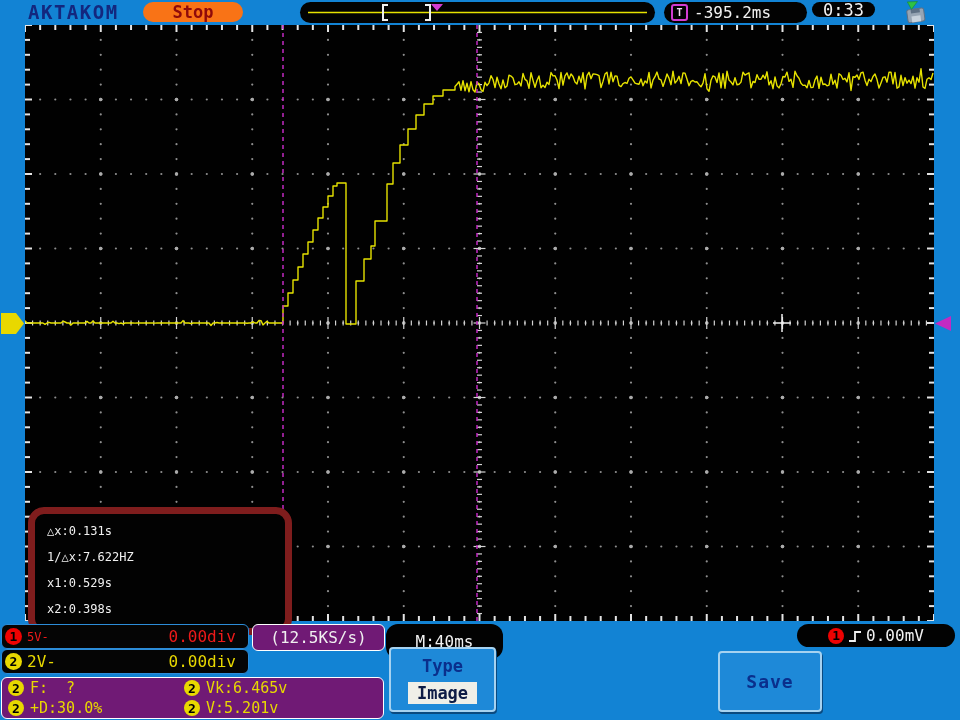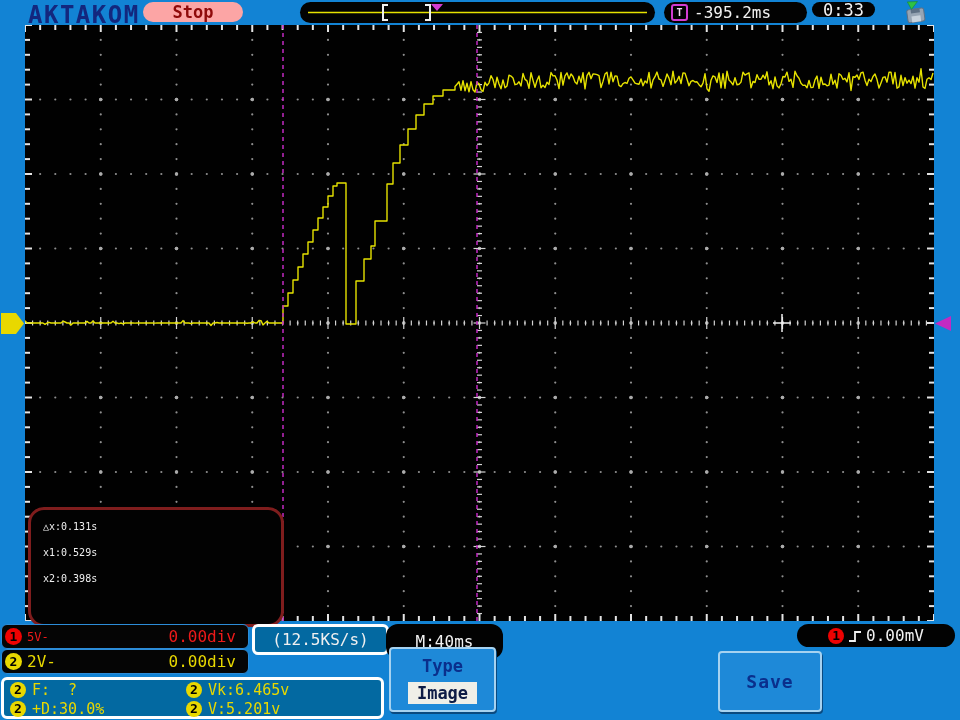--- a/index.html
+++ b/index.html
@@ -1,46 +1,46 @@
 <!DOCTYPE html>
 <html><head>
 <meta charset="utf-8">
 <style>
   html,body{margin:0;padding:0;background:#222;}
   .screen{position:relative;width:960px;height:720px;background:#1283D4;overflow:hidden;
           font-family:"DejaVu Sans Mono",monospace;}
   .abs{position:absolute;}
   
-  .brand{left:28px;top:1px;font-size:24px;font-weight:bold;color:#13277E;letter-spacing:1.5px;}
+  .brand{left:28px;top:1px;font-size:19px;font-weight:bold;color:#13277E;letter-spacing:1.5px;}
   .pill{position:absolute;background:#020202;border-radius:11px;color:#F2F2F2;font-size:16px;
         display:flex;align-items:center;justify-content:center;}
-  .stop-pill{position:absolute;left:143px;top:2px;width:100px;height:20px;background:#fca5a5;
+  .stop-pill{position:absolute;left:143px;top:2px;width:100px;height:20px;background:#f97316;
         border-radius:11px;color:#8F0A0A;font-size:17px;font-weight:bold;display:flex;
         align-items:center;justify-content:center;}
   .hpos-pill{left:300px;top:2px;width:355px;height:21px;}
   .tpos-pill{left:664px;top:2px;width:143px;height:21px;justify-content:flex-start;padding-left:7px;gap:6px;box-sizing:border-box;}
   .t-icon{width:13px;height:13px;border:2px solid #D23CD2;border-radius:3px;color:#F0D8F0;
           font-size:10px;font-weight:bold;line-height:13px;text-align:center;}
   .clock-pill{left:812px;top:2px;width:63px;height:15px;font-size:17px;}
   
   .grid{left:25px;top:25px;width:909px;height:596px;background:#010101;}
   
   .ch2-flag{left:1px;top:313px;width:24px;height:21px;}
   .trig-arrow{left:934px;top:315px;width:18px;height:17px;}
   
   .cursor-box{left:28px;top:507px;width:226px;height:106px;background:#020202;
-      border:3px solid #7f1d1d;border-radius:16px;padding:4px 12px;color:#F0F0F0;
-      font-size:10px;line-height:26px;}
+      border:7px solid #7f1d1d;border-radius:16px;padding:4px 12px;color:#F0F0F0;
+      font-size:12px;line-height:26px;}
   
   .chan-box{position:absolute;background:#050505;border:1px solid #2C8CD8;border-radius:6px;
       display:flex;align-items:center;gap:5px;padding:0 12px 0 3px;box-sizing:border-box;}
   .circ{width:17px;height:17px;border-radius:50%;color:#000;font-size:13px;font-weight:bold;
       display:flex;align-items:center;justify-content:center;flex:0 0 17px;}
   .circ.red{background:#EE0202;} .circ.yel{background:#E8D800;}
-  .blk-box{position:absolute;background:#0369a1;border:3px solid #ffffff;border-radius:6px;
+  .blk-box{position:absolute;background:#701a75;border:1px solid #ffffff;border-radius:6px;
       color:#F0F0F0;font-size:16px;display:flex;align-items:center;justify-content:center;}
   .meas-box{left:1px;top:55px;width:383px;height:42px;display:grid;
       grid-template-columns:176px 1fr;align-content:space-around;padding-left:6px;box-sizing:border-box;}
   .meas-cell{display:flex;align-items:center;gap:6px;color:#E8D800;font-size:15px;height:19px;}
   .btn{position:absolute;background:#1E89D8;border:2px solid #A6D2F0;border-radius:4px;
       box-shadow:1px 2px 0 #0A4A80;box-sizing:border-box;color:#0A2F8C;font-weight:bold;
       text-align:center;cursor:pointer;}
   .type-btn{left:389px;top:25px;width:107px;height:65px;font-size:17px;}
   .type-label{margin-top:7px;}
   .image-chip{display:inline-block;margin-top:6px;background:#EFEFE8;color:#0E1C46;
@@ -1343,20 +1343,21 @@
     <polygon points="0,0 15,0 23,10.5 15,21 0,21" fill="#E8D800"></polygon>
     <text x="7" y="16" font-size="15" font-weight="bold" fill="#000" font-family="DejaVu Sans Mono, monospace"></text>
   </svg>
 
   <svg class="abs trig-arrow">
     <polygon points="17,1 1,8.5 17,16" fill="#C22AC2"></polygon>
   </svg>
 
   <div class="abs cursor-box">
     <div>△x:0.131s</div>
+    <div>1/△x:7.622HZ</div>
     <div>x1:0.529s</div>
     <div>x2:0.398s</div>
   </div>
 
   <div class="abs" style="left:0;top:622px;width:960px;height:98px">
 
     <div class="chan-box" style="left:1px;top:2px;width:248px;height:25px">
       <span class="circ red">1</span>
       <span class="red-txt" style="font-size:12px">5V-</span>
       <span class="red-txt offset-val" style="font-size:16px">0.00div</span>

